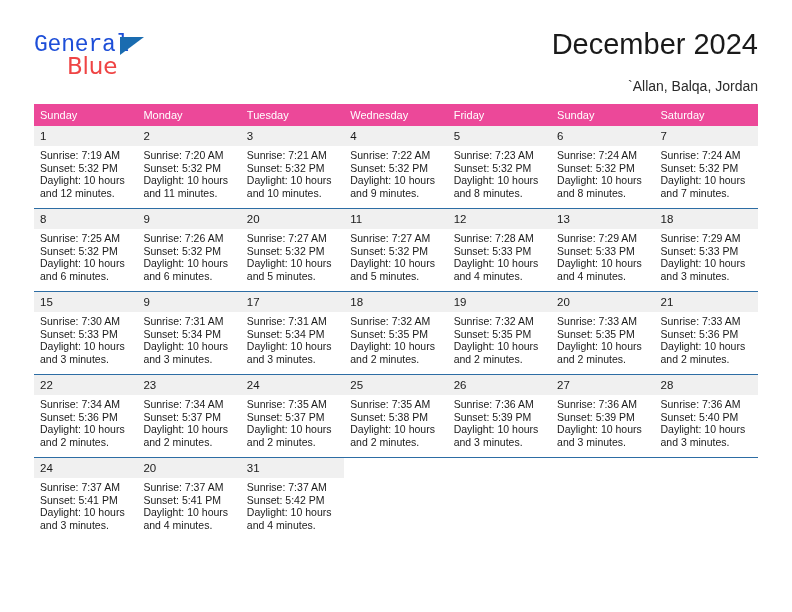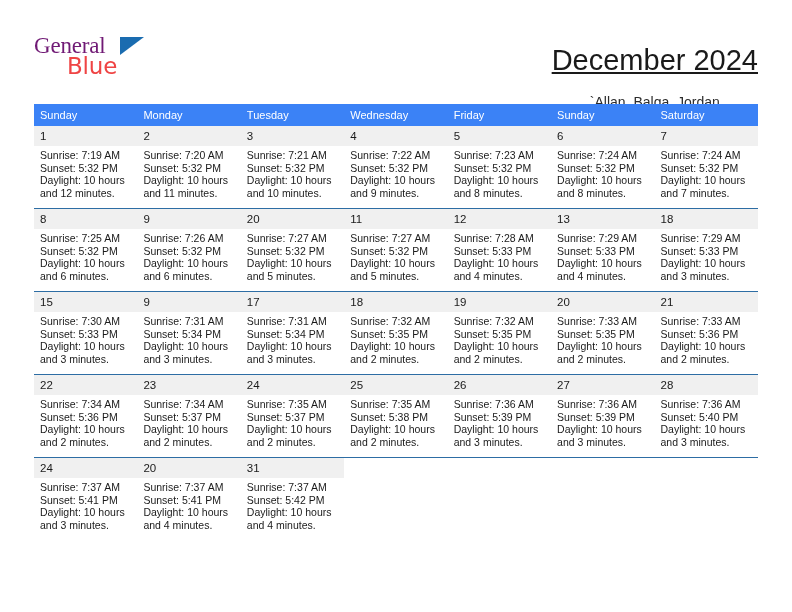--- a/index.html
+++ b/index.html
@@ -33,24 +33,24 @@
   .brand {
     position: absolute;
     left: 0;
     top: 8px;
     width: 120px;
     height: 52px;
     line-height: 1;
   }
   .brand-general {
     font-size: 23px;
-    color: #701a75;
+    color: #1d4ed8;
     letter-spacing: -0.2px;
     display: block;
-    font-family: Liberation Serif, serif;
+    font-family: Liberation Mono, monospace;
   }
   .brand-blue {
     font-size: 23px;
     color: #ef4444;
     letter-spacing: -0.2px;
     display: block;
     margin-top: -2px;
     margin-left: 33px;
     font-family: "DejaVu Sans", sans-serif;
   }
@@ -59,23 +59,22 @@
     left: 86px;
     top: 3px;
     width: 0;
     height: 0;
     border-left: 24px solid #1a6cb0;
     border-bottom: 18px solid transparent;
   }
   .title-block {
     position: absolute;
     right: 0;
-    top: 16px;
-    text-align: center;
-    text-decoration: underline;
+    top: 0;
+    text-align: right;
   }
   .cal-title {
     font-size: 29px;
     font-weight: normal;
     color: #1a1a1a;
     line-height: 36px;
     white-space: nowrap;
   }
   .cal-subtitle {
     font-size: 14px;
@@ -88,21 +87,21 @@
   
   .calendar {
     position: absolute;
     left: 34px;
     top: 104px;
     width: 724px;
     border-collapse: collapse;
     table-layout: fixed;
   }
   .calendar th {
-    background: #3b82f6;
+    background: #ec4899;
     color: #ffffff;
     font-size: 11px;
     font-weight: normal;
     text-align: left;
     padding: 5px 0 5px 6px;
     height: 11px;
     border: none;
   }
   .calendar td {
     vertical-align: top;

